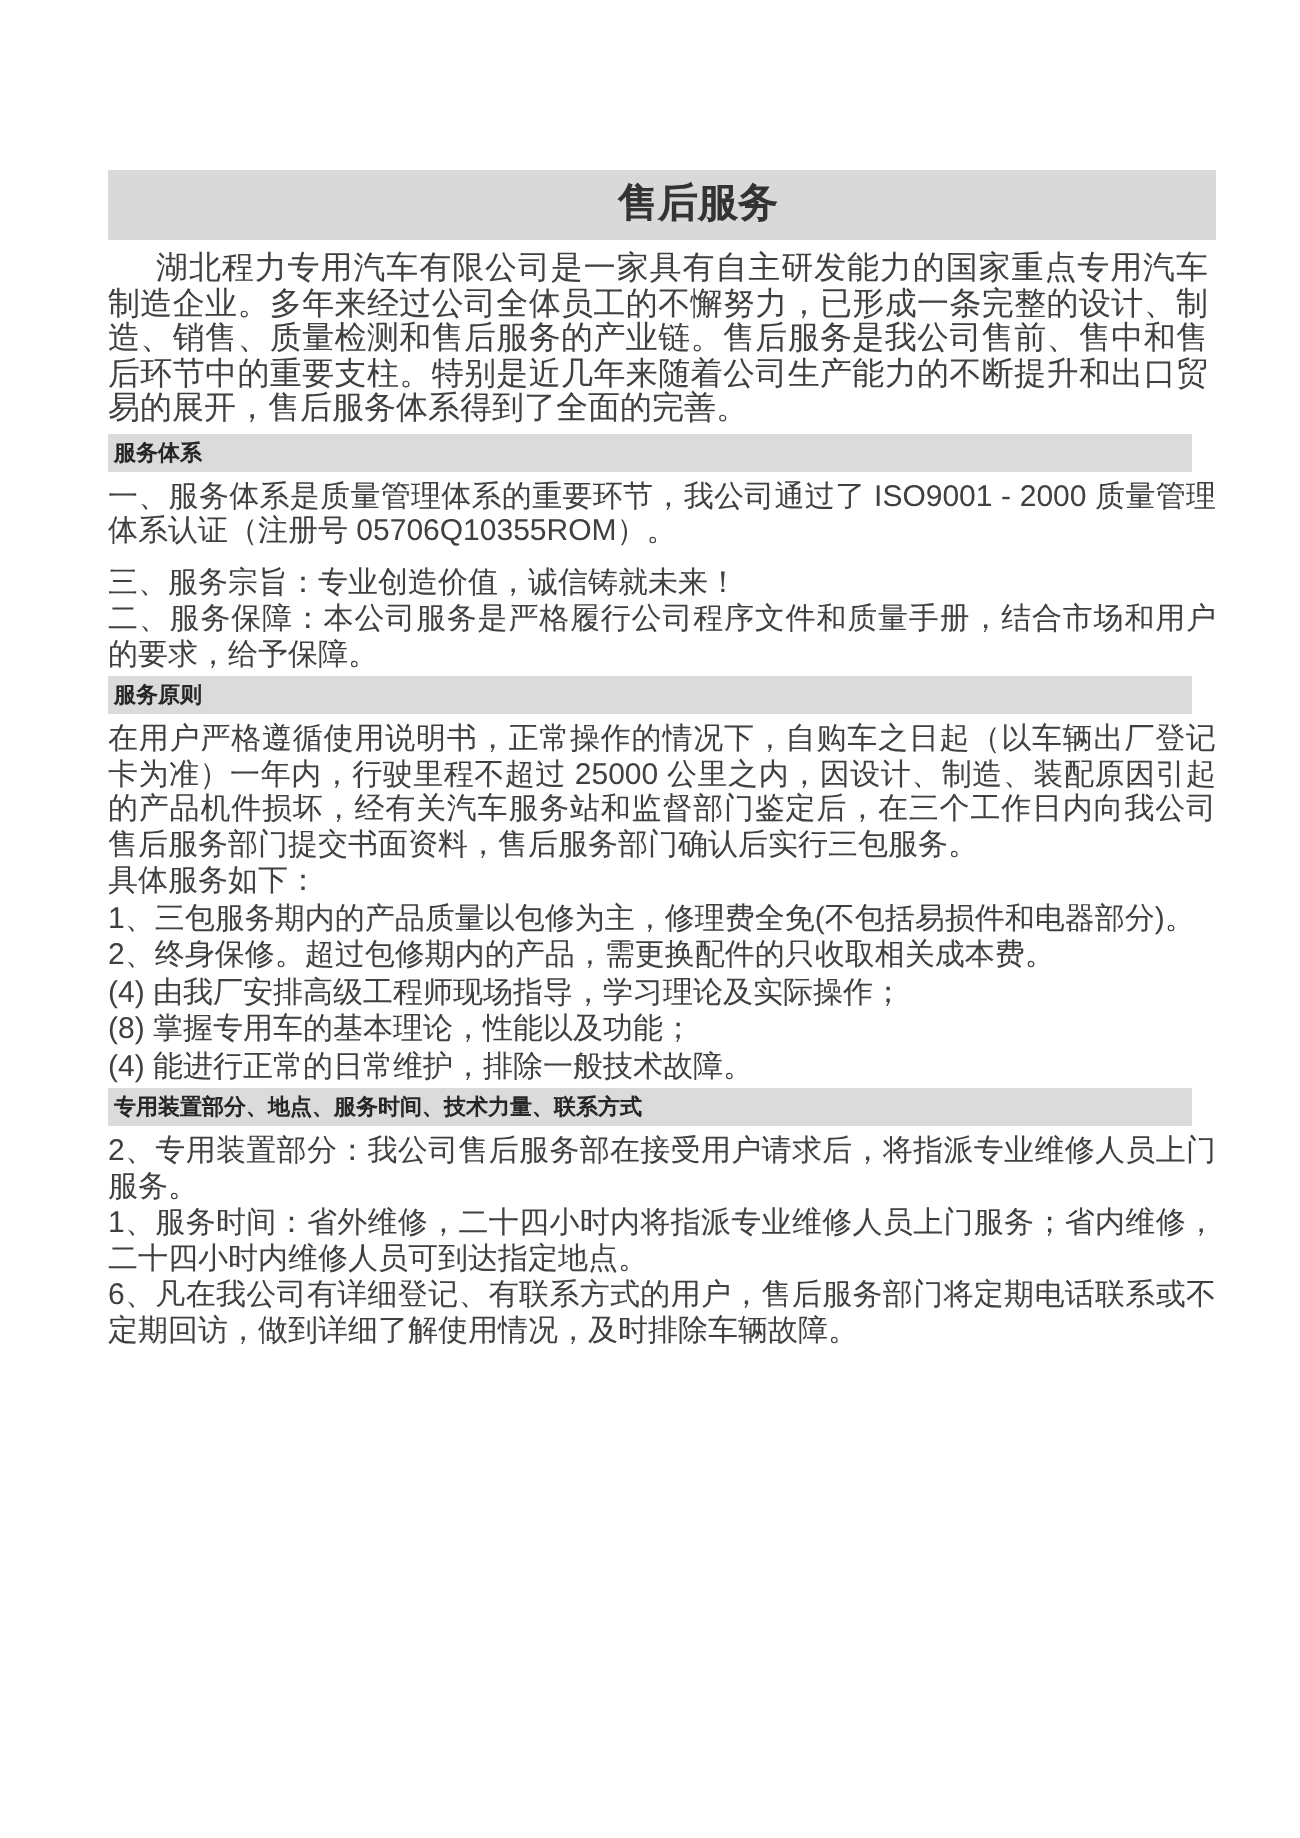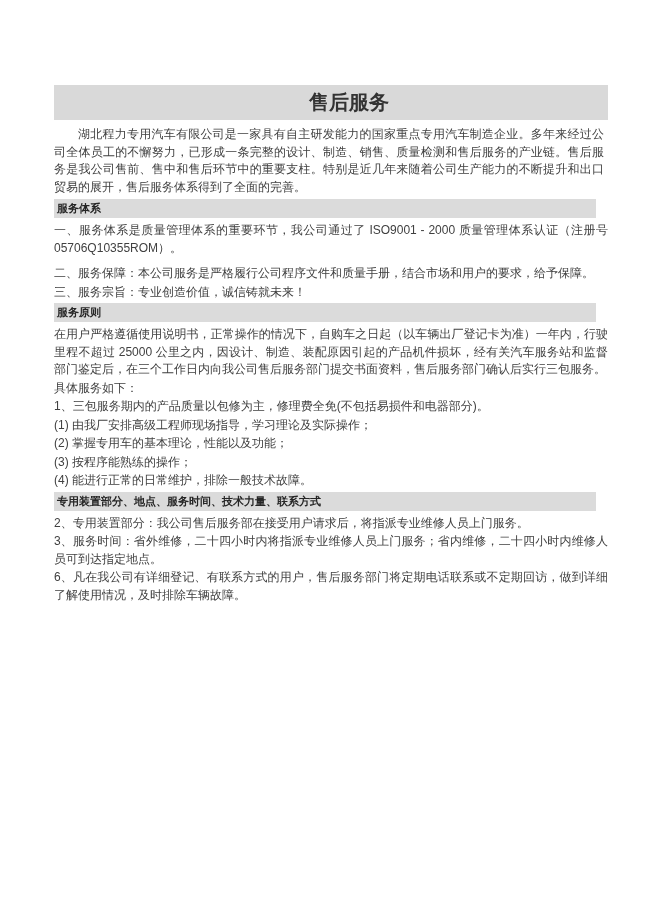--- a/index.html
+++ b/index.html
@@ -28,65 +28,65 @@
   }
   .title-bar h1 {
     margin: 0;
     font-size: 20px;
     line-height: 35px;
     font-weight: bold;
     color: #333333;
   }
   .intro {
     margin: 6px 4px 3px 0;
-    font-size: 12px;
+    font-size: 16px;
     line-height: 17.5px;
     color: #404040;
     text-indent: 24px;
     text-align: justify;
   }
   .section-header {
     background: #dbdbdb;
     font-size: 11px;
     font-weight: bold;
     color: #262626;
     padding: 2px 3px;
     margin: 2px 12px 4px 0;
   }
   #sections p {
     margin: 0 0 1px 0;
-    font-size: 12px;
+    font-size: 15px;
     line-height: 17.5px;
     color: #404040;
     text-align: justify;
   }
   
   #sections > p:nth-child(2) {
     margin-bottom: 8px;
   }
 </style>
 </head>
 <body>
 
 <div class="page">
   <div class="title-bar">
     <h1>售后服务</h1>
   </div>
   <p class="intro">湖北程力专用汽车有限公司是一家具有自主研发能力的国家重点专用汽车制造企业。多年来经过公司全体员工的不懈努力，已形成一条完整的设计、制造、销售、质量检测和售后服务的产业链。售后服务是我公司售前、售中和售后环节中的重要支柱。特别是近几年来随着公司生产能力的不断提升和出口贸易的展开，售后服务体系得到了全面的完善。</p>
   <div id="sections">
       <div class="section-header">服务体系</div>
       <p>一、服务体系是质量管理体系的重要环节，我公司通过了 ISO9001 - 2000 质量管理体系认证（注册号 05706Q10355ROM）。</p>
+      <p>三、服务宗旨：专业创造价值，诚信铸就未来！</p>
       <p>二、服务保障：本公司服务是严格履行公司程序文件和质量手册，结合市场和用户的要求，给予保障。</p>
-      <p>三、服务宗旨：专业创造价值，诚信铸就未来！</p>
       <div class="section-header">服务原则</div>
       <p>在用户严格遵循使用说明书，正常操作的情况下，自购车之日起（以车辆出厂登记卡为准）一年内，行驶里程不超过 25000 公里之内，因设计、制造、装配原因引起的产品机件损坏，经有关汽车服务站和监督部门鉴定后，在三个工作日内向我公司售后服务部门提交书面资料，售后服务部门确认后实行三包服务。</p>
       <p>具体服务如下：</p>
       <p>1、三包服务期内的产品质量以包修为主，修理费全免(不包括易损件和电器部分)。</p>
-      <p>(1) 由我厂安排高级工程师现场指导，学习理论及实际操作；</p>
-      <p>(2) 掌握专用车的基本理论，性能以及功能；</p>
-      <p>(3) 按程序能熟练的操作；</p>
+      <p>2、终身保修。超过包修期内的产品，需更换配件的只收取相关成本费。</p>
+      <p>(4) 由我厂安排高级工程师现场指导，学习理论及实际操作；</p>
+      <p>(8) 掌握专用车的基本理论，性能以及功能；</p>
       <p>(4) 能进行正常的日常维护，排除一般技术故障。</p>
       <div class="section-header">专用装置部分、地点、服务时间、技术力量、联系方式</div>
       <p>2、专用装置部分：我公司售后服务部在接受用户请求后，将指派专业维修人员上门服务。</p>
-      <p>3、服务时间：省外维修，二十四小时内将指派专业维修人员上门服务；省内维修，二十四小时内维修人员可到达指定地点。</p>
+      <p>1、服务时间：省外维修，二十四小时内将指派专业维修人员上门服务；省内维修，二十四小时内维修人员可到达指定地点。</p>
       <p>6、凡在我公司有详细登记、有联系方式的用户，售后服务部门将定期电话联系或不定期回访，做到详细了解使用情况，及时排除车辆故障。</p>
     </div>
 </div>
 
 </body></html>

